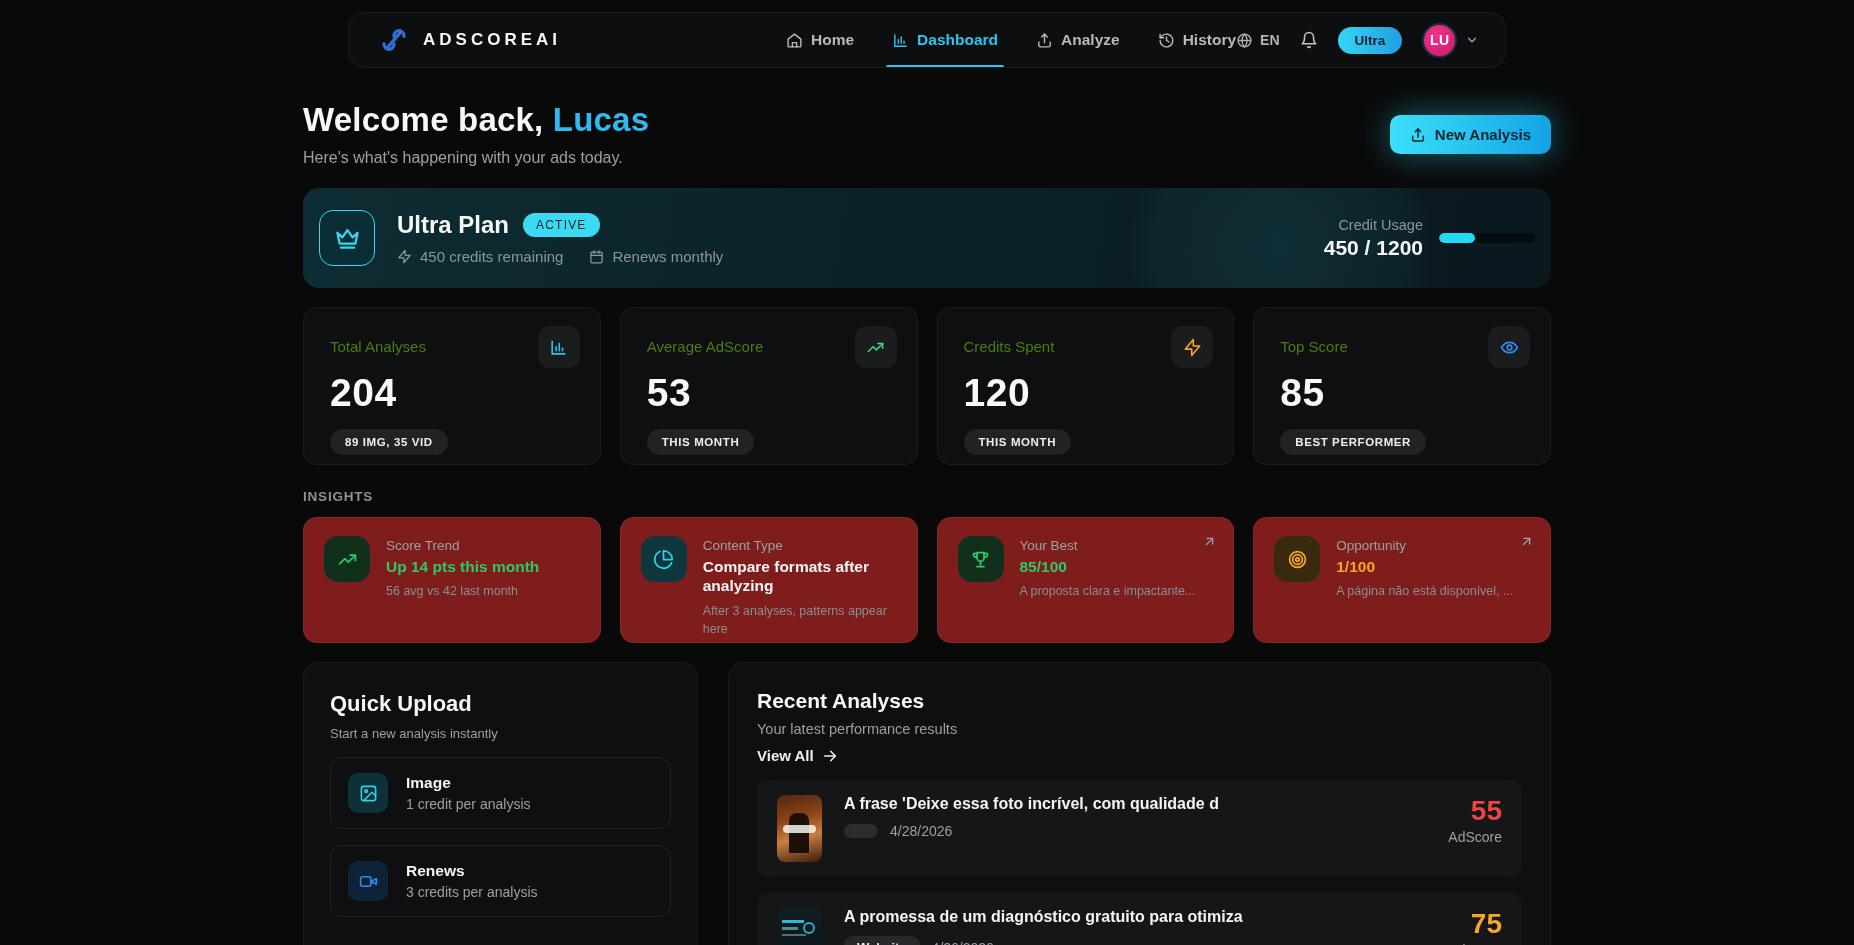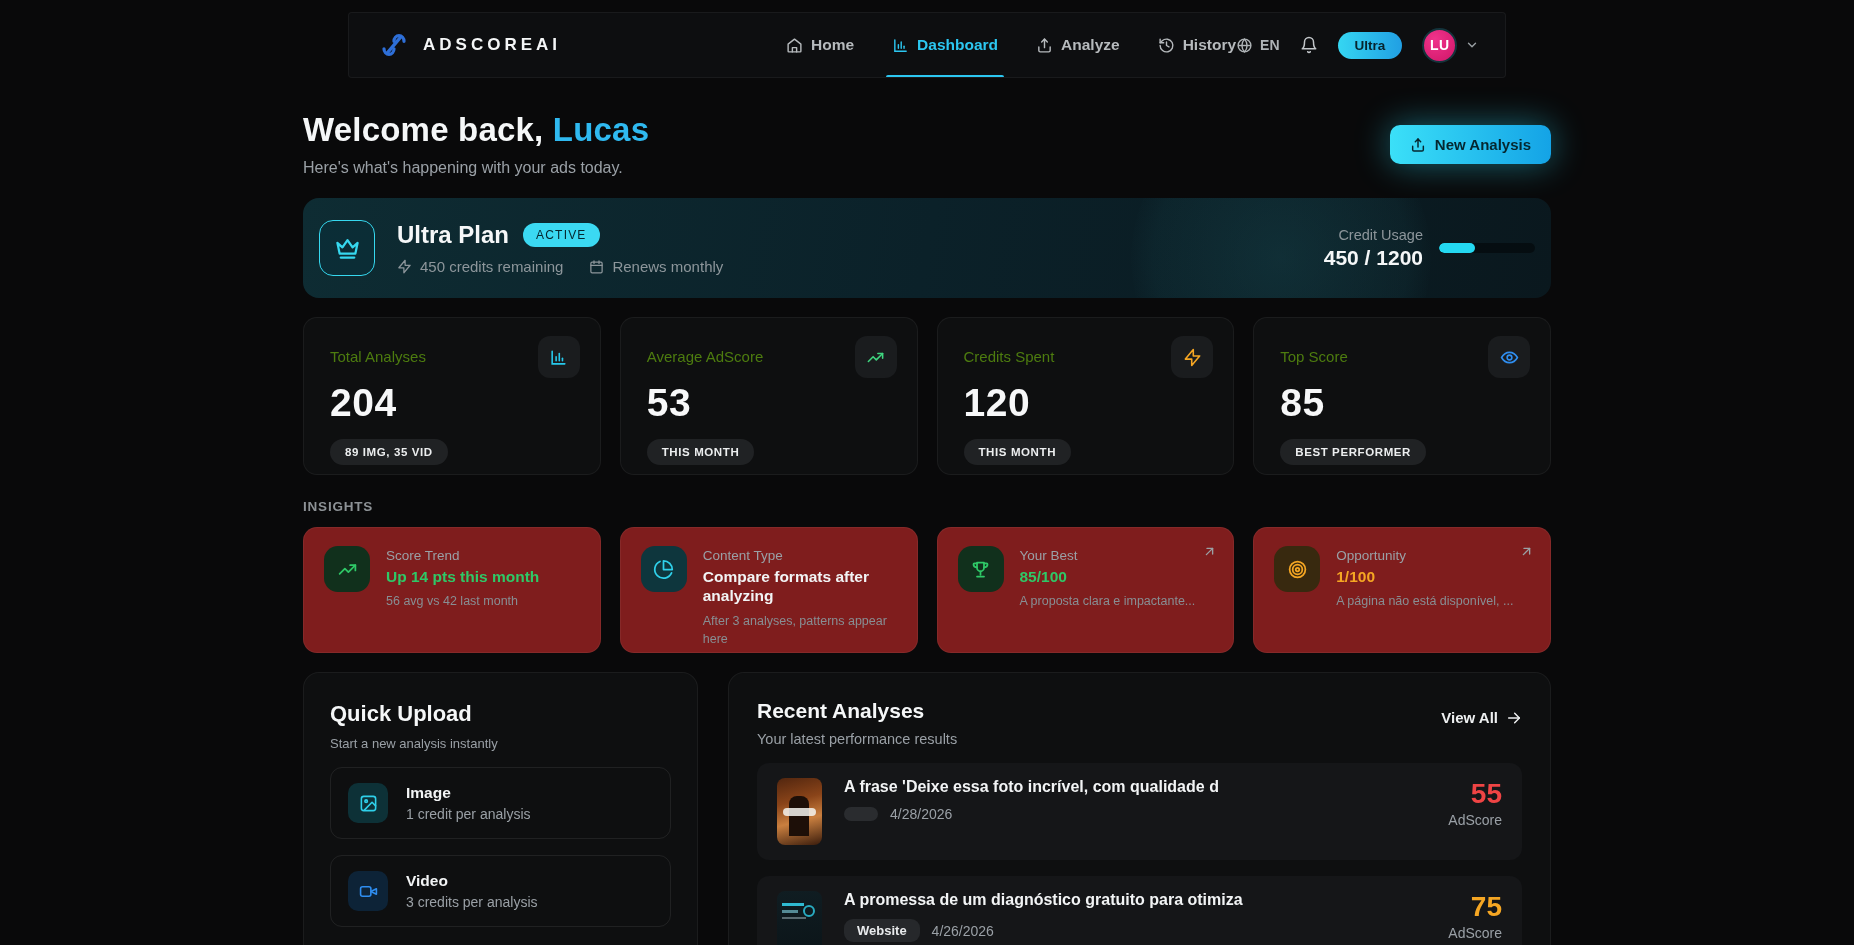--- a/index.html
+++ b/index.html
@@ -1,22 +1,22 @@
 <!DOCTYPE html>
 <html><head>
 <meta charset="utf-8">
 <style>
   * { margin:0; padding:0; box-sizing:border-box; }
   html,body { background:#060607; }
   body { font-family:"Liberation Sans", sans-serif; color:#e8eaec; }
   .page { position:relative; width:1854px; height:945px; overflow:hidden; background:#09090a; margin:0 auto; }
 
   
-  .navbar { width:1158px; height:66px; margin:12px auto 12px; background:#0d0e10;
-    border:1px solid rgba(255,255,255,0.05); border-radius:4px;
+  .navbar { width:1158px; height:56px; margin:12px auto 12px; background:#0d0e10;
+    border:1px solid rgba(255,255,255,0.05); border-radius:16px;
     display:flex; align-items:center; padding:0 30px; position:relative; }
   .brand { display:flex; align-items:center; gap:14px; }
   .logo-mark { width:30px; height:30px; color:#2e6fd8; }
   .brand-name { font-size:17px; font-weight:700; letter-spacing:4px; color:#f4f6f7; }
   .nav-items { display:flex; align-items:center; gap:38px; margin-left:225px; height:100%; }
   .nav-item { display:flex; align-items:center; gap:8px; color:#b6babd; font-size:15.5px; font-weight:600;
     height:100%; position:relative; cursor:pointer; }
   .nav-item svg { width:17px; height:17px; }
   .nav-item.active { color:#2cc7f1; }
   .nav-item.active::after { content:""; position:absolute; left:-6px; right:-6px; bottom:0; height:2px;
@@ -111,21 +111,21 @@
     border-radius:12px; padding:15px 17px; margin-top:16px; cursor:pointer; }
   .qu-option:first-of-type { margin-top:26px; }
   .qu-icon { width:40px; height:40px; border-radius:10px; display:flex; align-items:center; justify-content:center; }
   .qu-icon svg { width:19px; height:19px; }
   .qi-image { background:#0d3137; color:#2fd0ea; }
   .qi-video { background:#0d2337; color:#2f8ef0; }
   .qu-opt-label { font-size:15.5px; font-weight:700; color:#f2f4f5; }
   .qu-opt-desc { font-size:14px; color:#9aa0a6; margin-top:4px; }
 
   .recent { height:420px; padding:26px 28px; }
-  .recent-head { display:flex; align-items:flex-start; justify-content:space-between; }
+  .recent-head { display:flex; align-items:flex-start; justify-content:space-between;flex-direction:column; }
   .recent-title { font-size:21px; font-weight:700; color:#f5f7f8; }
   .recent-sub { font-size:14.5px; color:#9aa0a6; margin-top:8px; }
   .view-all { display:flex; align-items:center; gap:8px; background:none; border:none; color:#eef0f1;
     font-size:15px; font-weight:700; cursor:pointer; font-family:inherit; margin-top:10px; }
   .view-all svg { width:16px; height:16px; }
   .recent-item { display:flex; background:#151618; border-radius:12px;
     padding:15px 20px; margin-top:16px; cursor:pointer; }
   .recent-item:first-of-type { margin-top:24px; }
   .thumb { width:45px; height:67px; border-radius:8px; flex:0 0 auto; position:relative; overflow:hidden; }
   .thumb-photo { background:linear-gradient(165deg,#52260f 0%,#8a4419 35%,#c97f3f 62%,#3a1c0c 100%); }
@@ -419,21 +419,21 @@
         </div>
 
         <div class="qu-option">
           <div class="qu-icon qi-video">
             <svg viewBox="0 0 24 24" fill="none" stroke="currentColor" stroke-width="2" stroke-linecap="round" stroke-linejoin="round">
                 <rect x="2" y="6" width="13" height="12" rx="2.5"></rect>
                 <path d="m22 8.5-7 3.5 7 3.5v-7z"></path>
               </svg>
           </div>
           <div>
-            <div class="qu-opt-label">Video</div>
+            <div class="qu-opt-label">Renews</div>
             <div class="qu-opt-desc">3 credits per analysis</div>
           </div>
         </div>
 
       </section>
 
       <section class="panel recent">
         <div class="recent-head">
           <div>
             <h2 class="recent-title">Recent Analyses</h2>

